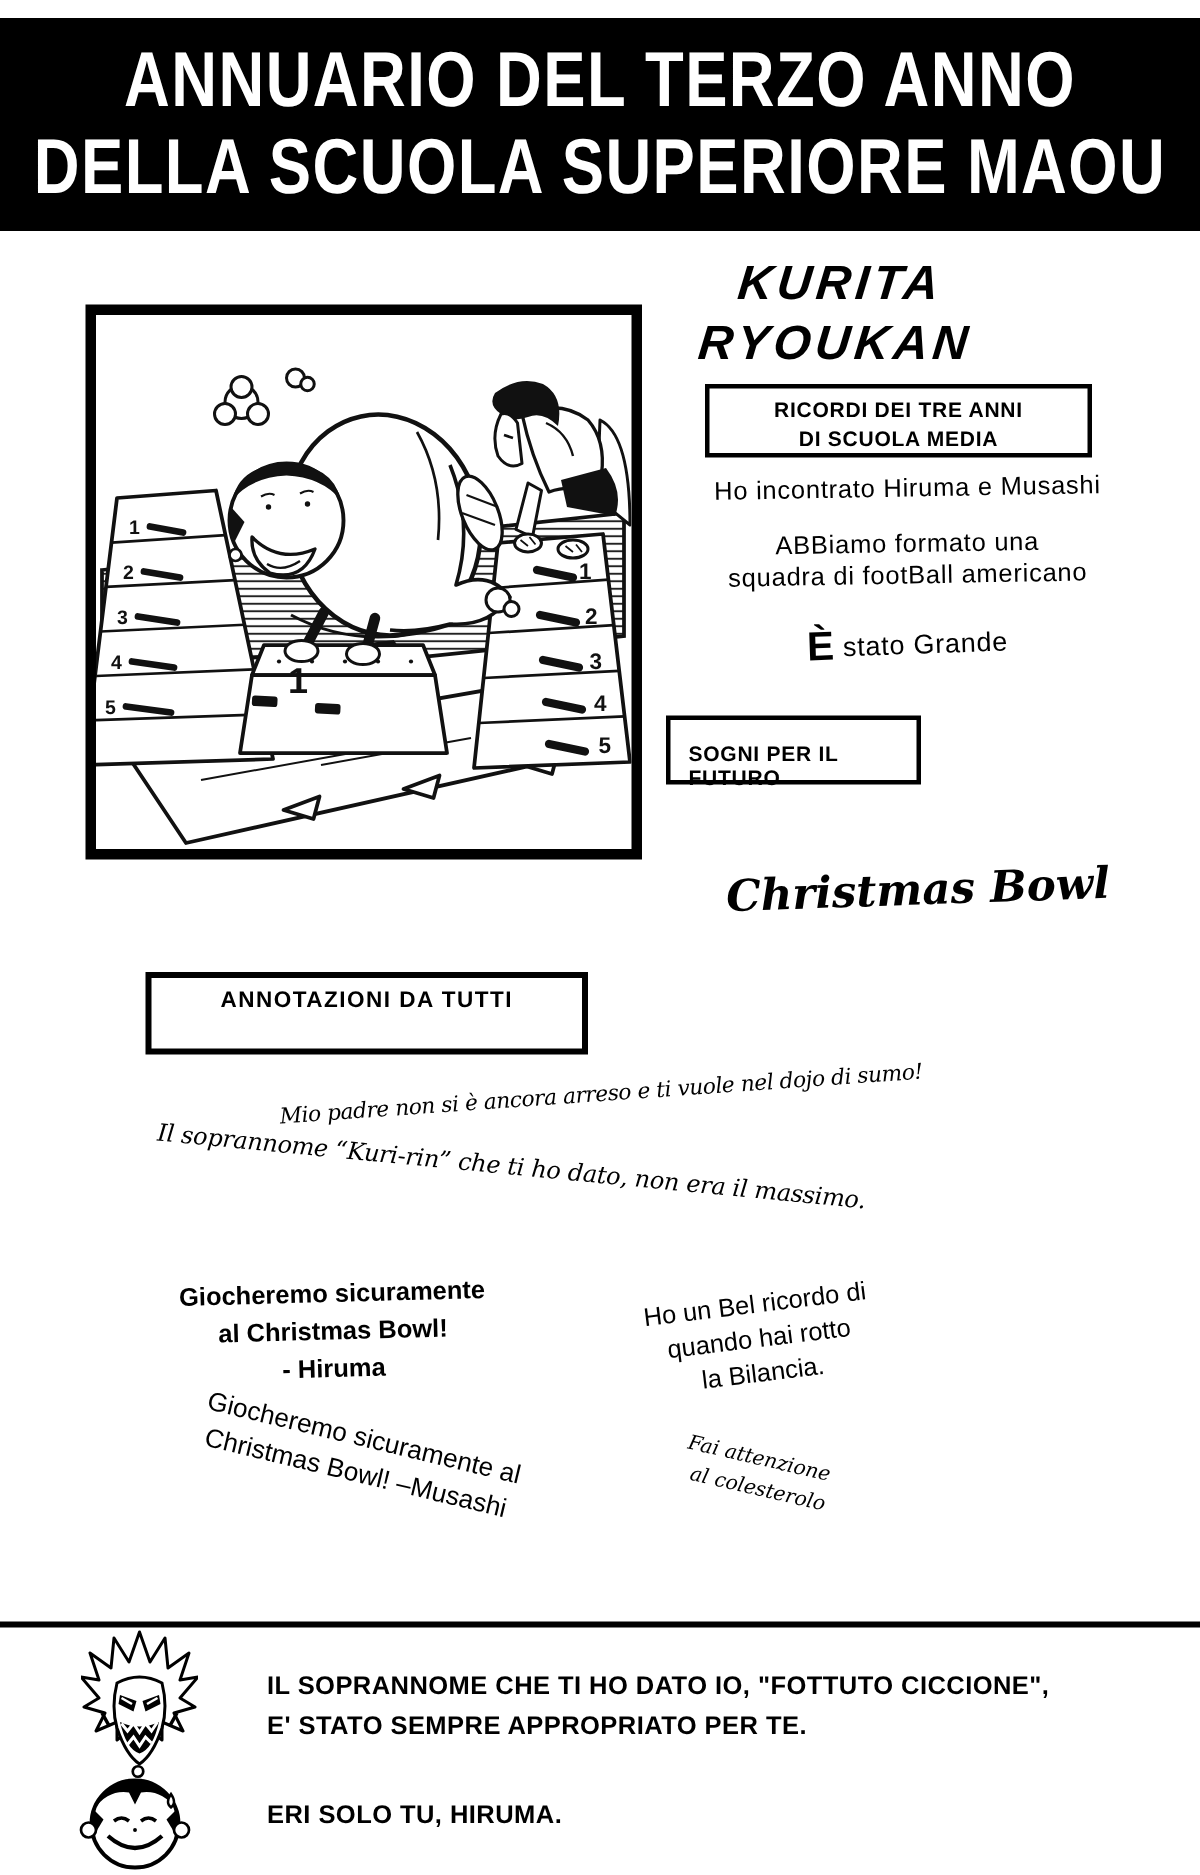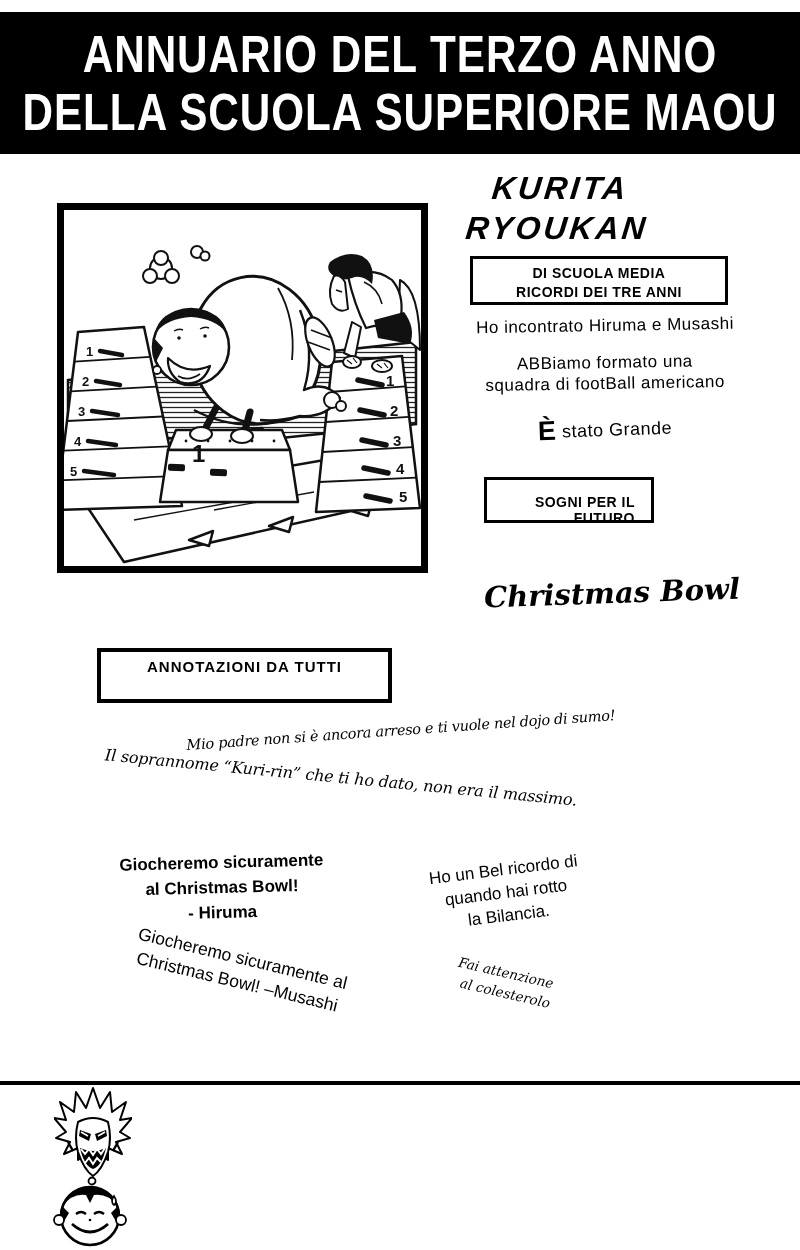--- a/index.html
+++ b/index.html
@@ -14,21 +14,21 @@
   .banner .l2{margin-top:8px;}
   
   .portrait{position:absolute;left:57px;top:203px;width:371px;height:370px;border:7px solid #000;box-sizing:border-box;background:#fff;}
   .portrait svg{display:block;}
   
   .name{position:absolute;left:468px;top:168px;font-weight:700;font-style:italic;font-size:32px;letter-spacing:3px;transform:skewX(-6deg);line-height:40px;white-space:nowrap;}
   .name .name-l1{padding-left:22px;}
   
   .label-box{position:absolute;border:3px solid #000;background:#fff;box-sizing:border-box;font-weight:700;}
   .memories-box{left:470px;top:256px;width:258px;height:49px;text-align:center;font-size:14px;line-height:19px;padding-top:5px;letter-spacing:.5px;}
-  .dreams-box{left:484px;top:477px;width:170px;height:46px;font-size:14px;padding:14px 16px 0 12px;letter-spacing:.5px;text-align:right;}
+  .dreams-box{left:444px;top:477px;width:170px;height:46px;font-size:14px;padding:14px 0 0 12px;letter-spacing:.5px;}
   .annotations-box{left:97px;top:648px;width:295px;height:55px;border-width:4px;text-align:center;font-size:15px;padding-top:6px;letter-spacing:1px;}
   
   .hand{position:absolute;font-size:17px;letter-spacing:.5px;white-space:nowrap;}
   .memory1{left:450px;top:316px;width:310px;text-align:center;transform:rotate(-1deg);}
   .memory2{left:450px;top:352px;width:310px;text-align:center;line-height:21px;transform:rotate(-1deg);}
   .memory3{left:450px;top:414px;width:310px;text-align:center;font-size:18px;transform:rotate(-2deg);}
   .memory3 .accent{font-size:27px;font-weight:700;vertical-align:-2px;}
   .dream-script{position:absolute;left:484px;top:576px;font-family:"DejaVu Serif","Liberation Serif",serif;font-style:italic;font-weight:700;font-size:29px;transform:rotate(-2deg);white-space:nowrap;}
   
   .note{position:absolute;}
@@ -201,22 +201,22 @@
       </g>
     </svg>
   </div>
 
   <div class="name">
     <div class="name-l1">KURITA</div>
     <div class="name-l2">RYOUKAN</div>
   </div>
 
   <div class="label-box memories-box">
+    <div>RICORDI DEI TRE ANNI</div>
     <div>DI SCUOLA MEDIA</div>
-    <div>RICORDI DEI TRE ANNI</div>
   </div>
   <div class="hand memory1">Ho incontrato Hiruma e Musashi</div>
   <div class="hand memory2">
     <div>ABBiamo formato una</div>
     <div>squadra di footBall americano</div>
   </div>
   <div class="hand memory3">
     <span class="accent">È</span><span> stato Grande</span>
   </div>
 
@@ -258,31 +258,36 @@
       <path d="M24,36 Q39,28 54,36 Q58,52 54,66 Q48,84 39,90 Q30,84 24,66 Q20,52 24,36 Z" fill="#fff" stroke="#000" stroke-width="2"></path>
       <polygon points="26,44 37,48 35,55 25,50" fill="#000"></polygon>
       <polygon points="52,44 41,48 43,55 53,50" fill="#000"></polygon>
       <line x1="27" y1="46" x2="34" y2="50" stroke="#fff" stroke-width="1.6"></line>
       <line x1="51" y1="46" x2="44" y2="50" stroke="#fff" stroke-width="1.6"></line>
       <path d="M26,62 Q39,68 52,62 Q48,80 39,83 Q30,80 26,62 Z" fill="#000"></path>
       <polyline points="27,63 31,68 35,63 39,69 43,63 47,68 51,62" fill="none" stroke="#fff" stroke-width="2"></polyline>
       <polyline points="31,77 35,72 39,78 43,72 47,76" fill="none" stroke="#fff" stroke-width="2"></polyline>
       <path d="M14,56 l5,9 M64,56 l-5,9" stroke="#000" stroke-width="2.4"></path>
     </svg>
+  </div>
+  <div class="footer-text t1">
+    <div>IL SOPRANNOME CHE TI HO DATO IO, "FOTTUTO CICCIONE",</div>
+    <div>E' STATO SEMPRE APPROPRIATO PER TE.</div>
   </div>
 
   <div class="footer-icon icon-kurita">
     <svg viewBox="0 0 96 74" width="96" height="74">
       <circle cx="50" cy="5" r="3.5" fill="#fff" stroke="#000" stroke-width="1.8"></circle>
       <circle cx="48" cy="40" r="29" fill="#fff" stroke="#000" stroke-width="2.6"></circle>
       <path d="M21,30 Q27,12 48,11 Q69,12 75,30 Q66,17 52,19 L48,27 L44,19 Q30,17 21,30 Z" fill="#000"></path>
       <path d="M20,30 Q16,40 21,47 L27,37 Z" fill="#000"></path>
       <path d="M76,30 Q80,40 75,47 L69,37 Z" fill="#000"></path>
       <circle cx="17" cy="44" r="5" fill="#fff" stroke="#000" stroke-width="1.8"></circle>
       <circle cx="79" cy="44" r="5" fill="#fff" stroke="#000" stroke-width="1.8"></circle>
       <path d="M34,38 Q39,34 44,38 M52,38 Q57,34 62,38" fill="none" stroke="#000" stroke-width="2.4"></path>
       <circle cx="48" cy="44" r="1.3" fill="#000"></circle>
       <path d="M30,48 Q48,64 66,48" fill="none" stroke="#000" stroke-width="2.8"></path>
       <path d="M72,20 q4,6 0,9 q-4,-3 0,-9 Z" fill="#fff" stroke="#000" stroke-width="1.6"></path>
     </svg>
   </div>
+  <div class="footer-text t2">ERI SOLO TU, HIRUMA.</div>
 
 </div>
 
 </body></html>

